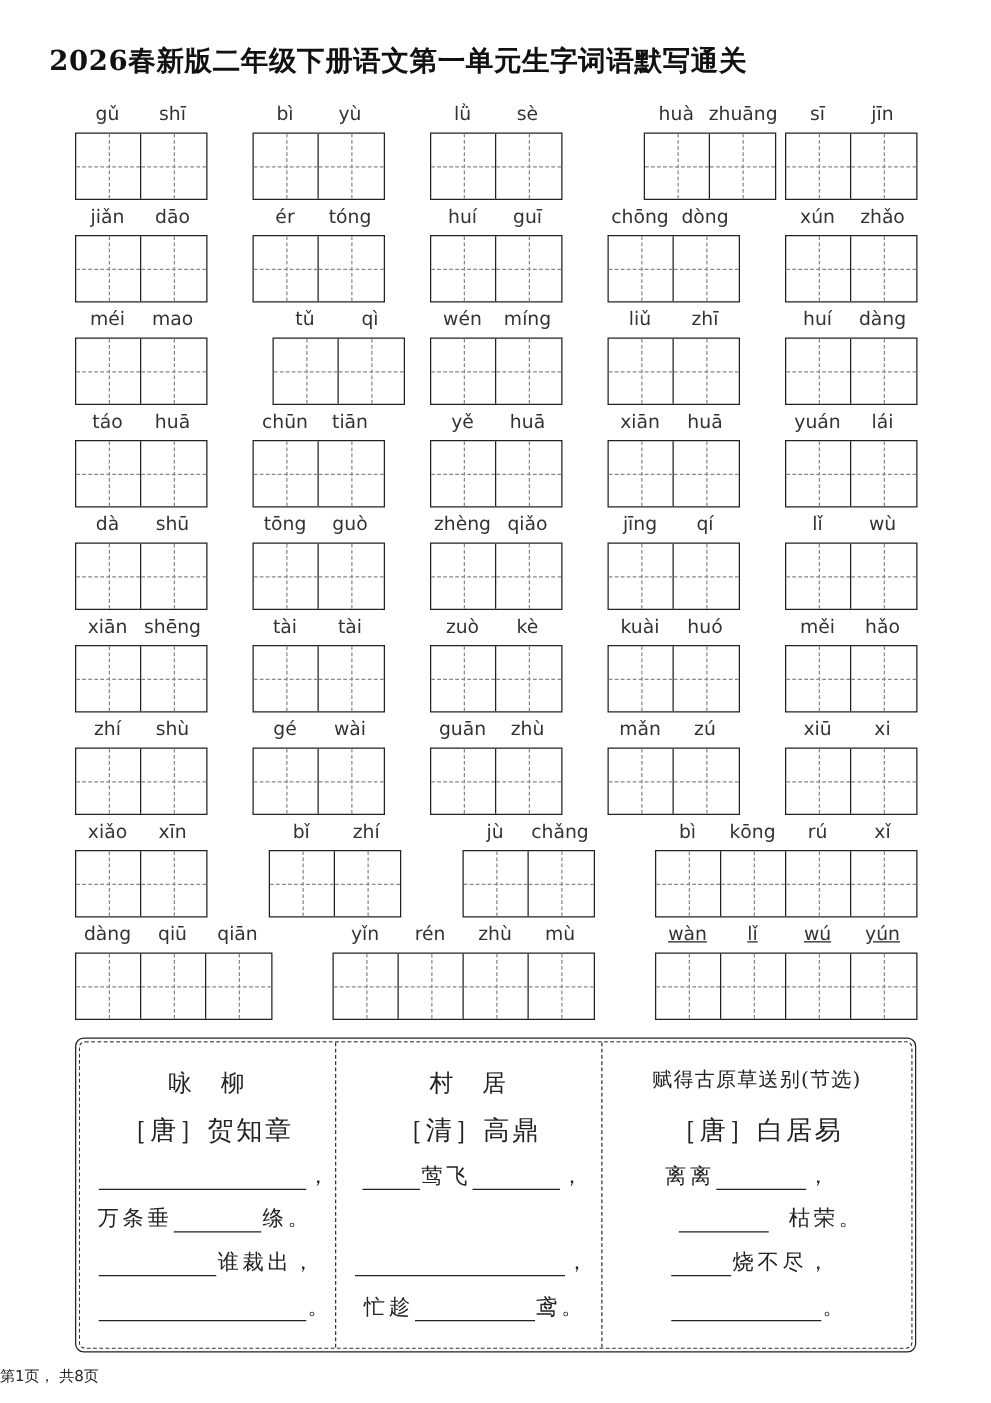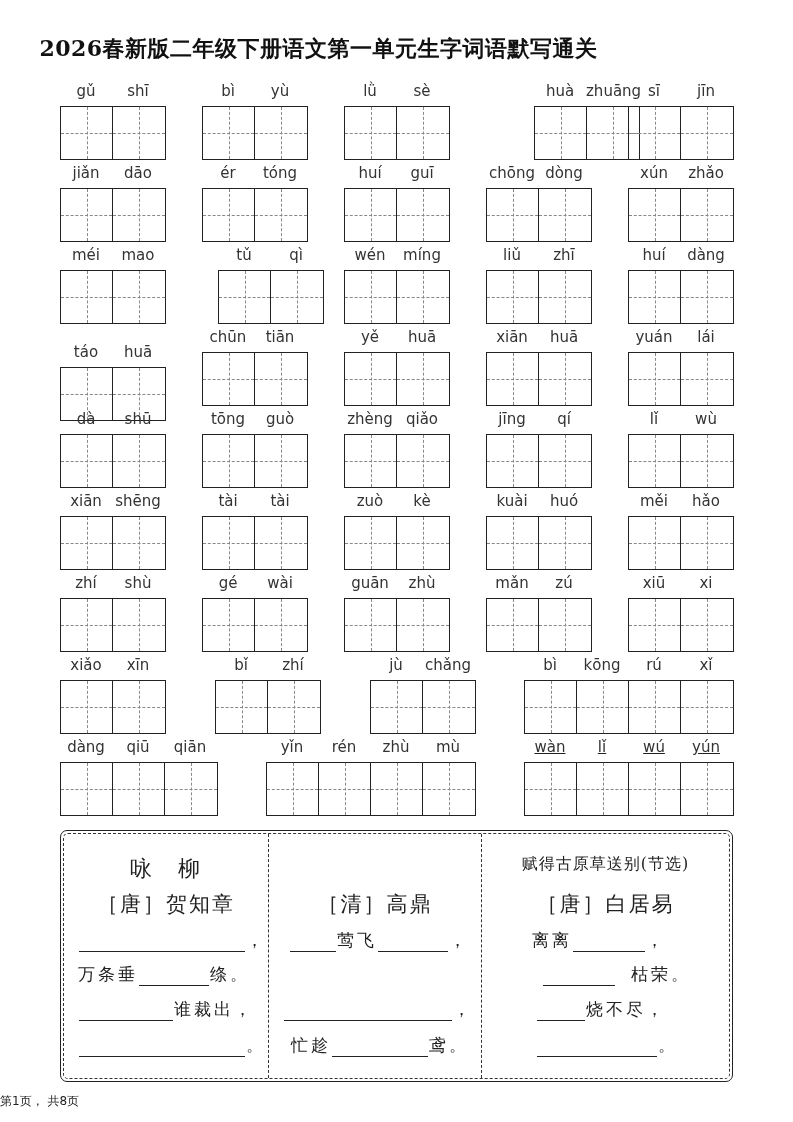--- a/index.html
+++ b/index.html
@@ -33,21 +33,21 @@
   .poem-inner {
     width: 100%; height: 100%; border: 1.5px dashed #333; border-radius: 5px;
     display: flex;
   }
   .poem-col {
     position: relative; height: 100%; font-family: "DejaVu Serif", serif; color: #222;
   }
   .poem-col.c1 { width: 205px; border-right: 1.5px dashed #333; }
   .poem-col.c2 { width: 213px; border-right: 1.5px dashed #333; }
   .poem-col.c3 { flex: 1; }
-  .poem-title { position: absolute; top: 20px; left: 0; right: 0; text-align: center; font-size: 22px; letter-spacing: 2px; }
+  .poem-title { position: absolute; top: 20px; left: 0; right: 0; text-align: center; font-size: 19px; letter-spacing: 2px; }
   .poem-author { position: absolute; top: 56px; left: 0; right: 0; text-align: center; font-size: 21px; letter-spacing: 2px; }
   .line { position: absolute; font-size: 17px; white-space: nowrap; letter-spacing: 3px; display: flex; align-items: flex-end; height: 24px; }
   .blank { display: inline-block; border-bottom: 1.3px solid #222; height: 18px; margin: 0 1px; }
   .footer {
     position: absolute; left: 0; top: 1093px; width: 793px; text-align: left;
     font-size: 12px; color: #222; font-family: "DejaVu Sans", sans-serif;
   }
 </style>
 </head>
 <body>
@@ -78,21 +78,21 @@
     <div class="group" style="left: 344px; top: 80px;">
       <div class="pinyins">
         <span class="py">lǜ</span>
         <span class="py">sè</span>
       </div>
       <div class="cells">
         <div class="cell"></div>
         <div class="cell"></div>
       </div>
     </div>
-    <div class="group" style="left: 505px; top: 80px; padding-left: 29px;">
+    <div class="group" style="left: 486px; top: 80px; padding-left: 29px;">
       <div class="pinyins">
         <span class="py">huà</span>
         <span class="py">zhuāng</span>
       </div>
       <div class="cells">
         <div class="cell"></div>
         <div class="cell"></div>
       </div>
     </div>
     <div class="group" style="left: 628px; top: 80px;">
@@ -198,21 +198,21 @@
     <div class="group" style="left: 628px; top: 244px;">
       <div class="pinyins">
         <span class="py">huí</span>
         <span class="py">dàng</span>
       </div>
       <div class="cells">
         <div class="cell"></div>
         <div class="cell"></div>
       </div>
     </div>
-    <div class="group" style="left: 60px; top: 326px; margin-top: 15px;">
+    <div class="group" style="left: 60px; top: 326px;">
       <div class="pinyins">
         <span class="py">táo</span>
         <span class="py">huā</span>
       </div>
       <div class="cells">
         <div class="cell"></div>
         <div class="cell"></div>
       </div>
     </div>
     <div class="group" style="left: 202px; top: 326px;">
@@ -510,20 +510,21 @@
         <span class="blank" style="width:94px"></span>
           <span>谁裁出，</span>
       </div>
       <div class="line" style="left:14px; top:199px;">
         <span class="blank" style="width:166px"></span>
           <span>。</span>
       </div>
     </div>
 
     <div class="poem-col c2">
+      <div class="poem-title">村　居</div>
       <div class="poem-author">［清］高鼎</div>
       <div class="line" style="left:20px; top:94px;">
         <span class="blank" style="width:46px"></span>
           <span>莺飞</span>
           <span class="blank" style="width:70px"></span>
           <span>，</span>
       </div>
       <div class="line" style="left:14px; top:163px;">
         <span class="blank" style="width:168px"></span>
           <span>，</span>

